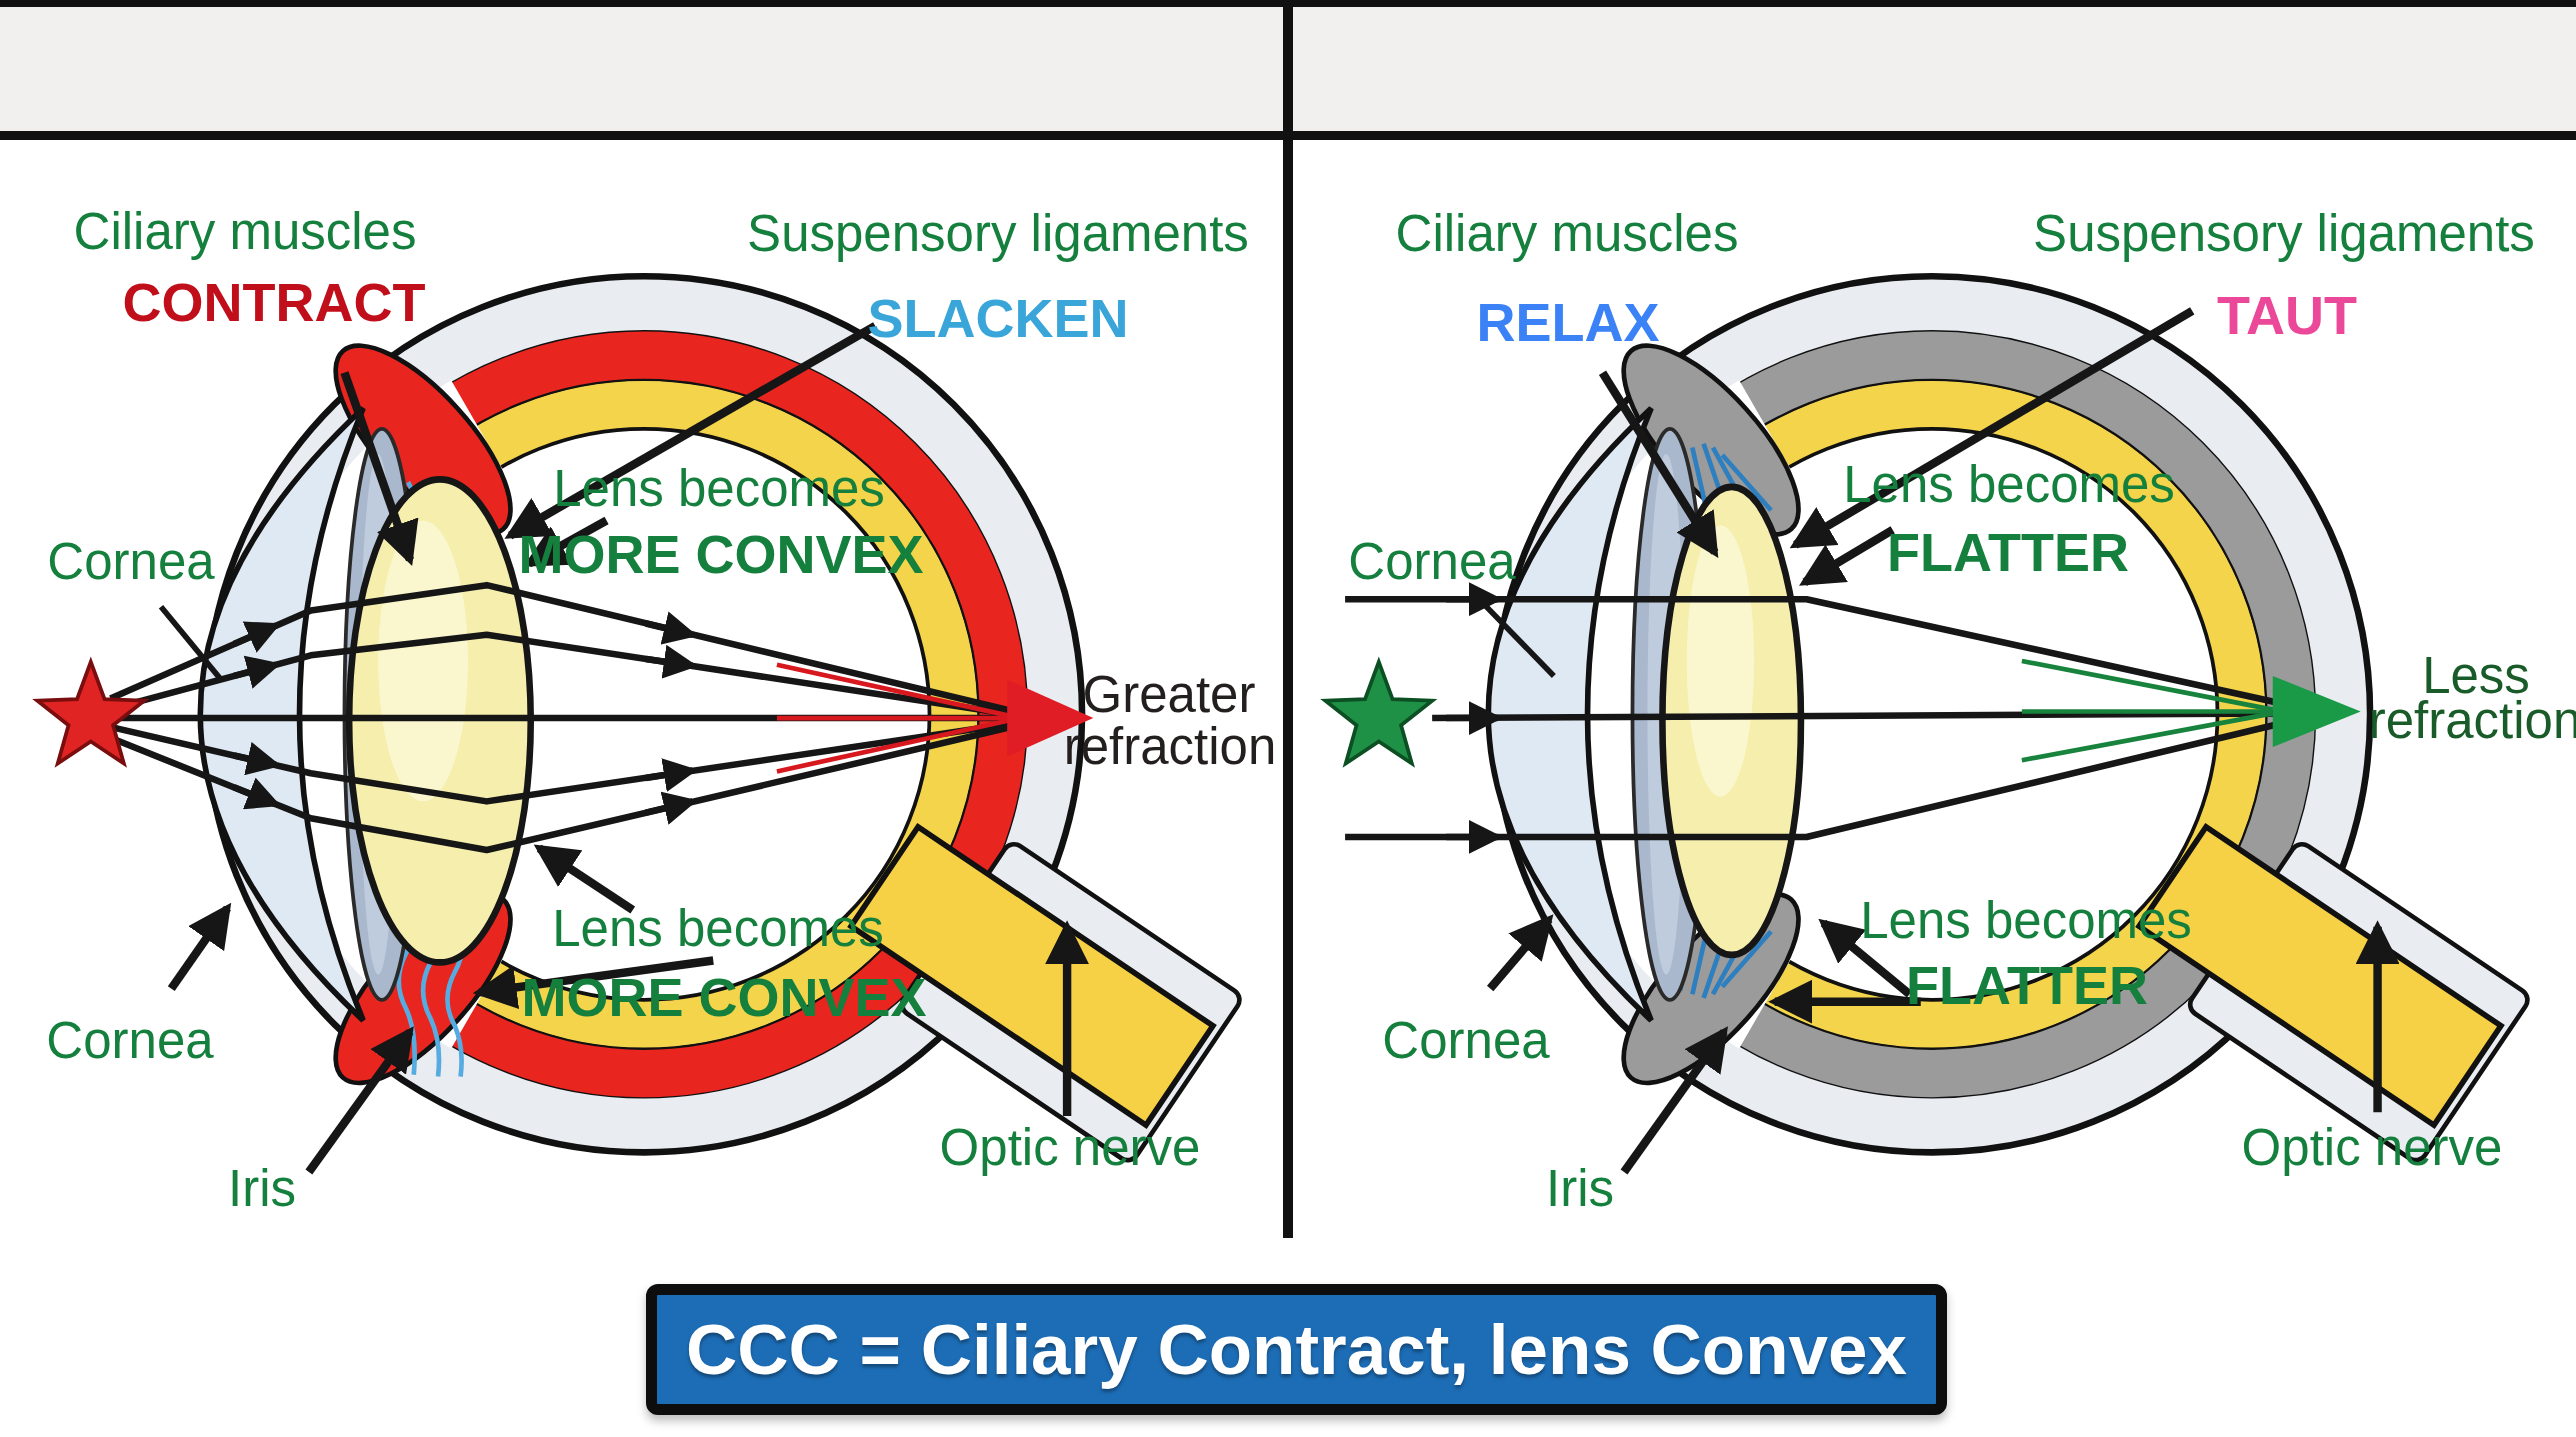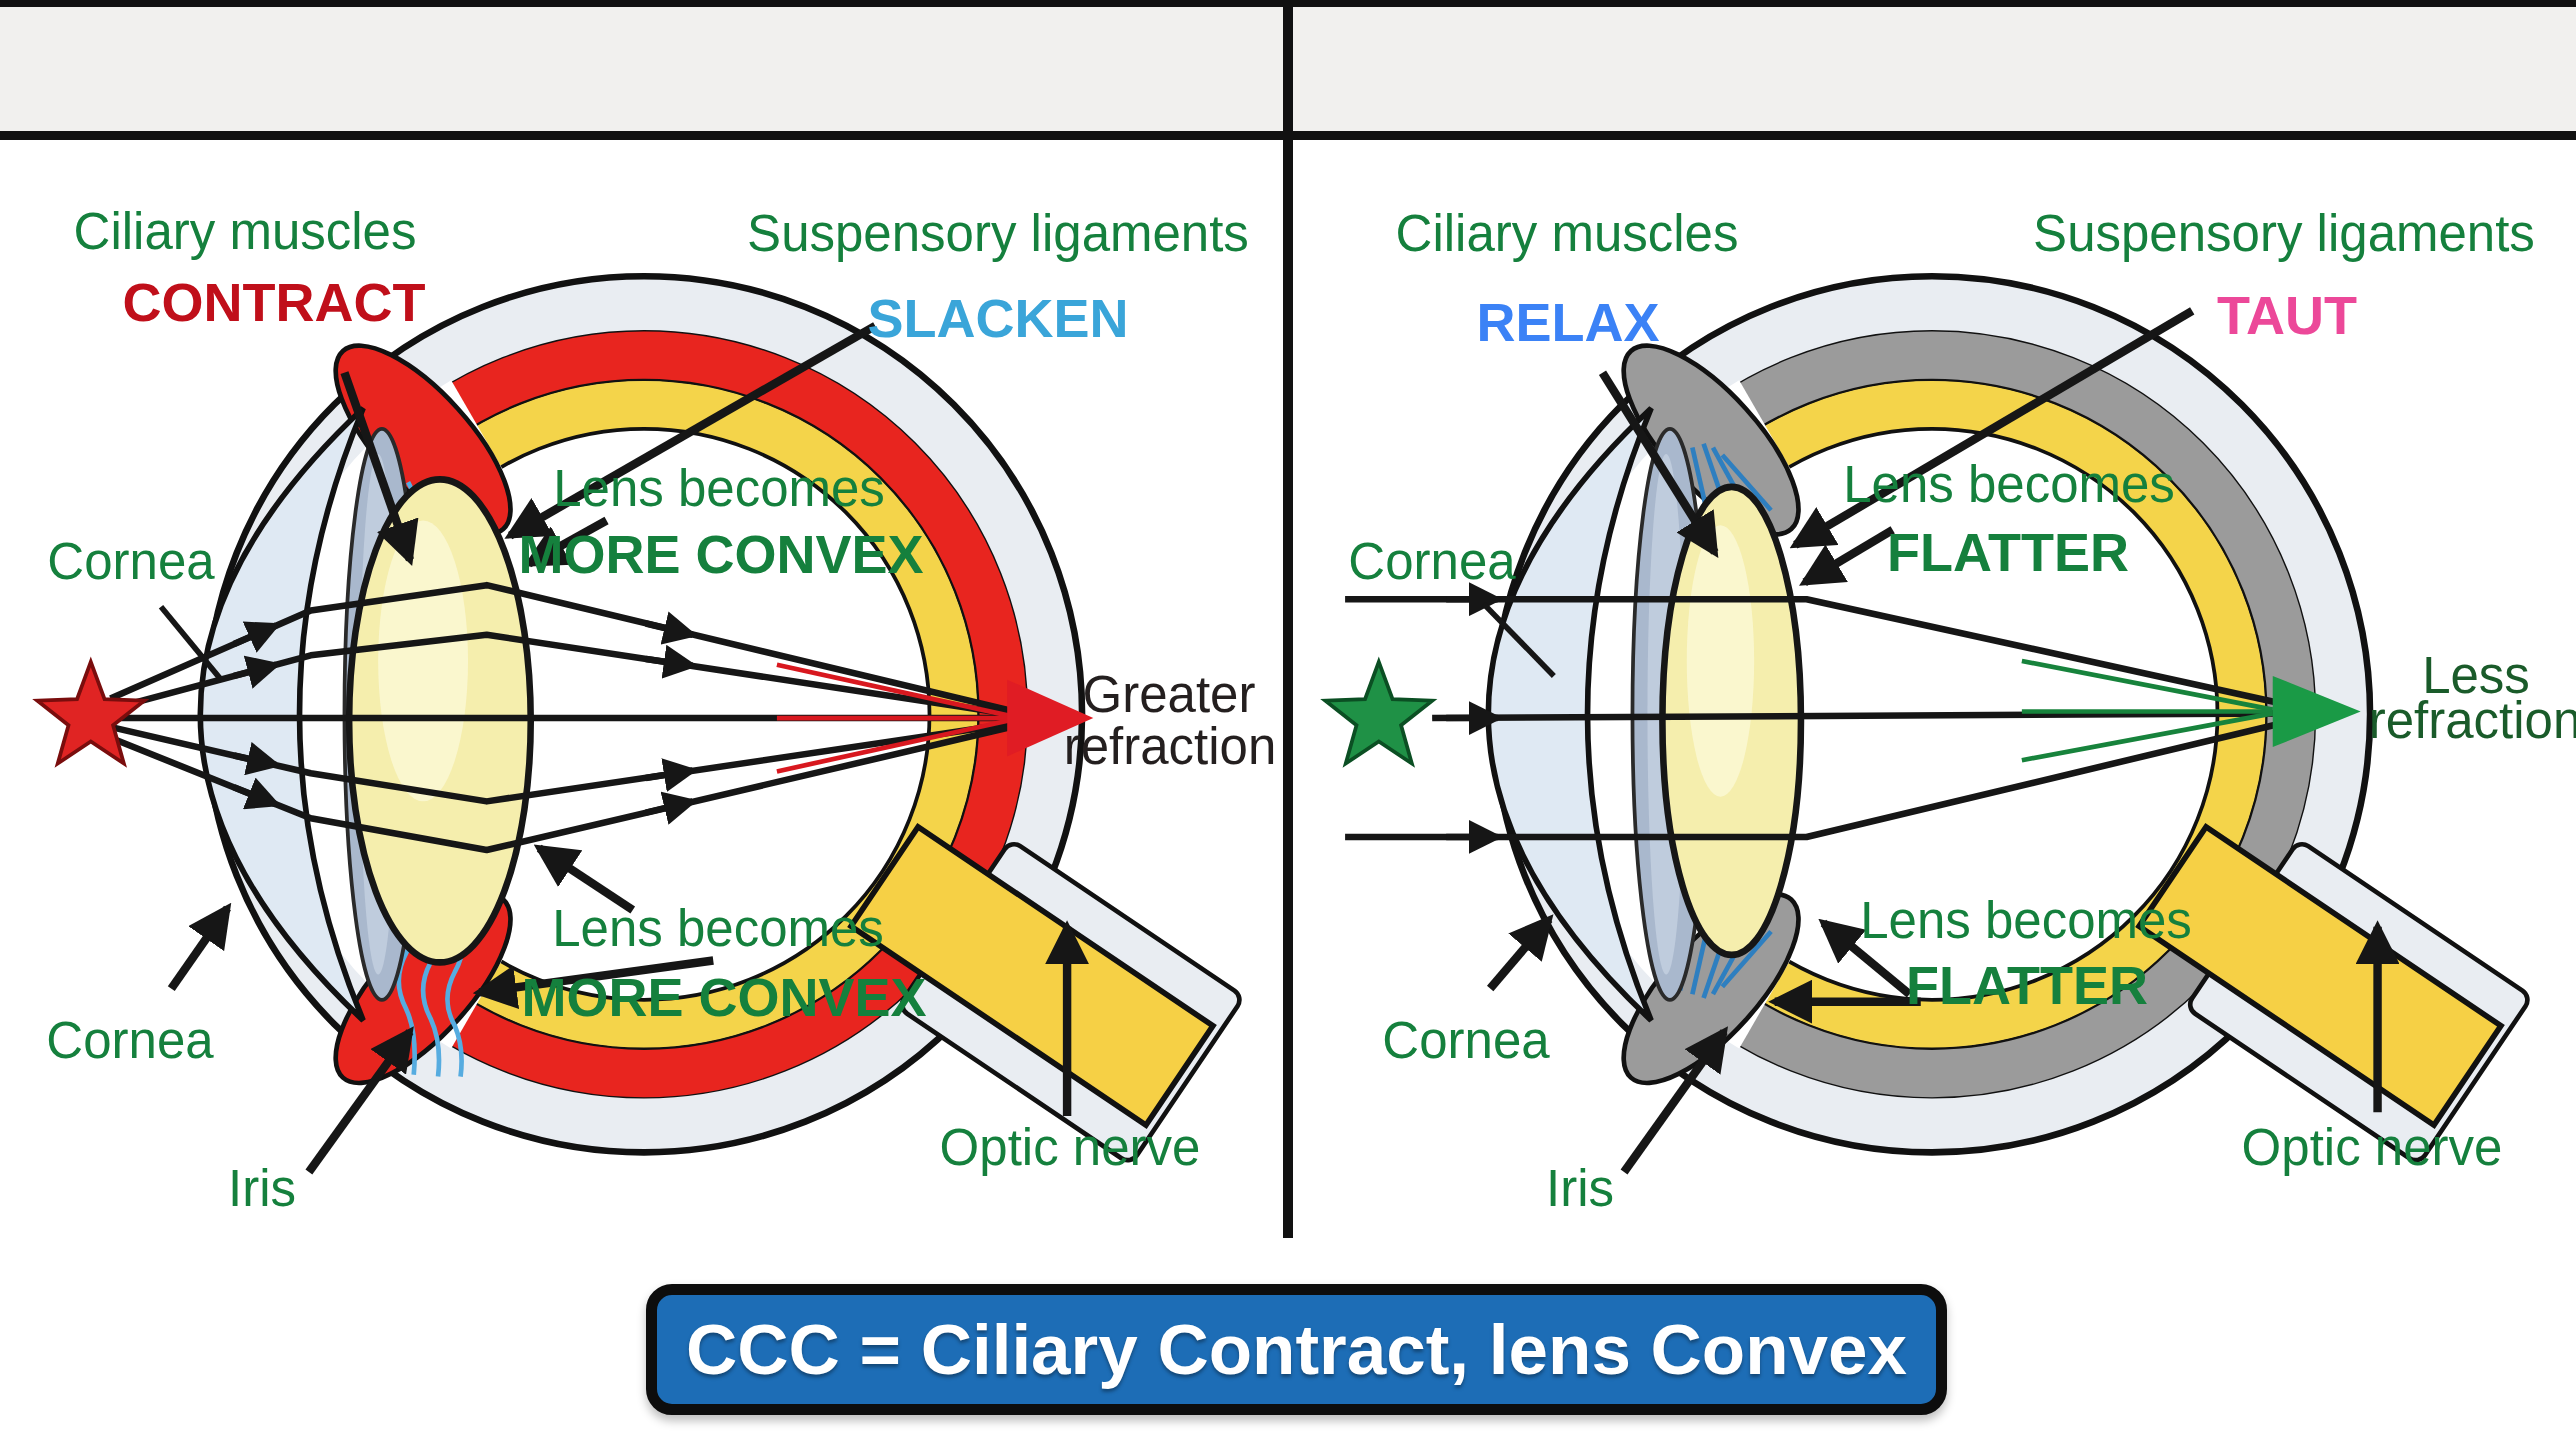--- a/index.html
+++ b/index.html
@@ -26,21 +26,21 @@
   .c-contract{color:#c00f1a;}
   .c-slacken{color:#3aa5d9;}
   .c-relax{color:#3b82f6;}
   .c-taut{color:#ec4899;}
   .c-greater{color:#241f1f;}
   .c-less{color:#1a5b2a;}
 
   
   .banner{position:absolute;left:646px;top:1284px;width:1301px;height:131px;
           box-sizing:border-box;background:#1d6db6;border:11.2px solid #0d0d0d;
-          border-radius:26px;display:flex;align-items:center;justify-content:center;
+          border-radius:12px;display:flex;align-items:center;justify-content:center;
           box-shadow:0 5.6px 9.4px rgba(0,0,0,0.25);}
   .banner span{color:#ffffff;font-weight:bold;font-size:71px;
                text-shadow:0 2.8px 3.7px rgba(0,0,0,0.35);}
 </style>
 </head>
 <body>
 
 <svg class="stage" viewBox="0 0 2752 1536" xmlns="http://www.w3.org/2000/svg">
   <defs>
     <marker id="ah" viewBox="0 0 10 10" refX="8.5" refY="5" markerWidth="5.2" markerHeight="5.2" orient="auto-start-reverse">

